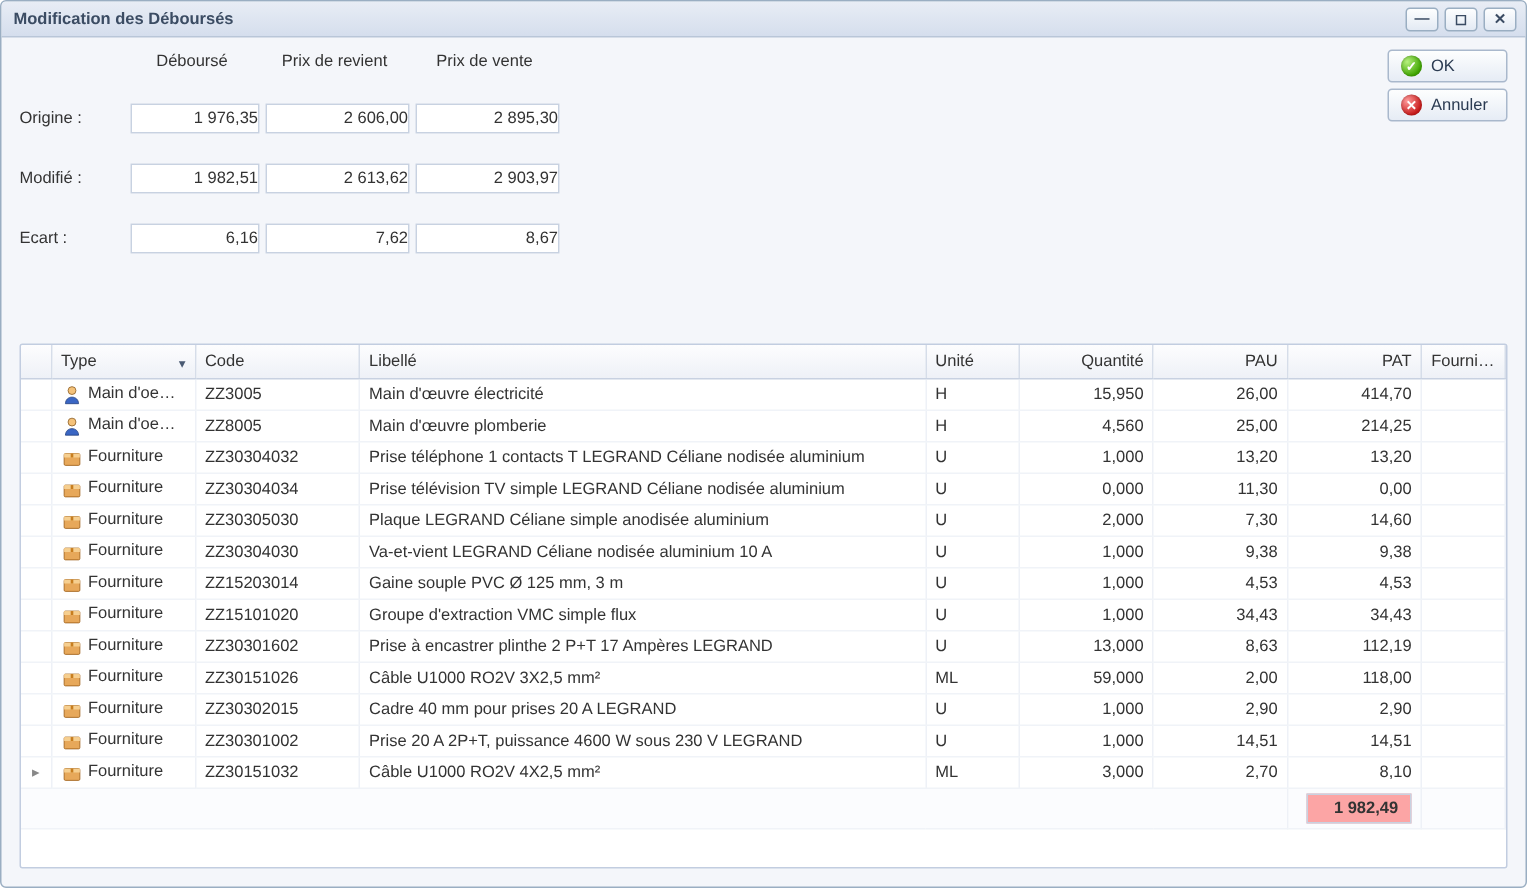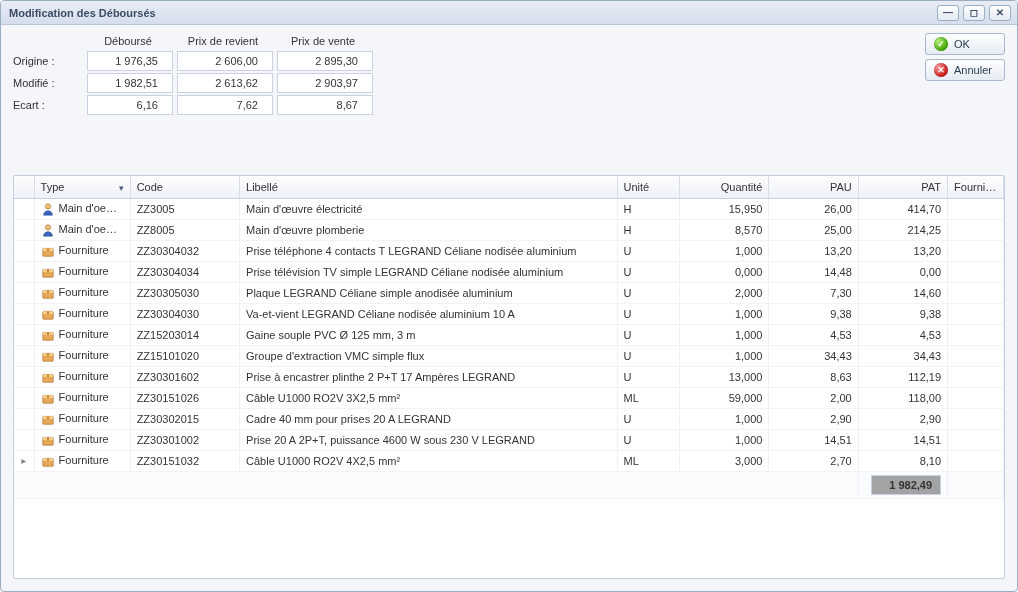--- a/index.html
+++ b/index.html
@@ -41,33 +41,33 @@
   .totals {
     width:370px;
     font-size:11px;
   }
   .totals .section-title {
     color:#333; margin-bottom:4px;
   }
   .totals-grid {
     display:grid;
     grid-template-columns: 70px 90px 100px 100px;
-    row-gap:2px;
+    row-gap:20px;
   }
   .totals-grid .col-head {
     color:#333; text-align:center; padding-bottom:2px;
   }
   .totals-grid .row-label {
     color:#333; display:flex; align-items:center;
   }
   .num-box {
     height:20px;
     border:1px solid #c8d2e1;
     background:#fff;
-    padding:0 14px;
+    padding:0 0;
     display:flex; align-items:center; justify-content:flex-end;
     font-size:11px; color:#333;
     margin-left:4px;
   }
   
   .actions {
     position:absolute; right:12px; top:8px;
     display:flex; flex-direction:column; gap:4px;
   }
   .action-btn {
@@ -138,21 +138,21 @@
     display:flex; gap:4px;
   }
   .ico-svg { width:14px; height:14px; flex:0 0 14px; }
   .footer-row td {
     border-top:1px solid #c8d1e1;
     background:#fbfcfe;
     height:26px;
   }
   .footer-total {
     border:1px solid #c8d2e1;
-    background:#a3a3a3;
+    background:#fca5a5;
     padding:3px 8px;
     text-align:right;
     font-weight:bold;
     color:#333;
     display:inline-block;
     min-width:70px;
   }
   .col-ind { width:18px; }
   .col-type { width:86px; }
   .col-code { width:98px; }
@@ -281,39 +281,39 @@
                   <svg class="ico-svg" viewBox="0 0 16 16">
                     <circle cx="8" cy="5" r="3" fill="#f4c27a" stroke="#8a5a20" stroke-width="0.6"></circle>
                     <path d="M3 15c0-3 2.2-5 5-5s5 2 5 5z" fill="#3a66c4" stroke="#23407e" stroke-width="0.6"></path>
                   </svg>
                   <span>Main d'oe…</span>
                 </span>
               </td>
               <td>ZZ8005</td>
               <td>Main d'œuvre plomberie</td>
               <td>H</td>
-              <td class="num">8,570</td>
+              <td class="num">4,560</td>
               <td class="num">25,00</td>
               <td class="num">214,25</td>
               <td></td>
             </tr>
             <tr>
               <td class="indicator"></td>
               <td>
                 <span class="type-cell">
                   <svg class="ico-svg" viewBox="0 0 16 16">
                     <rect x="2" y="5" width="12" height="9" rx="1" fill="#e7a85a" stroke="#9a5a12" stroke-width="0.6"></rect>
                     <rect x="2" y="5" width="12" height="3" fill="#f6cf90"></rect>
                     <rect x="7" y="5" width="2" height="3" fill="#c77d1e"></rect>
                   </svg>
                   <span>Fourniture</span>
                 </span>
               </td>
               <td>ZZ30304032</td>
-              <td>Prise téléphone 4 contacts T LEGRAND Céliane nodisée aluminium</td>
+              <td>Prise téléphone 1 contacts T LEGRAND Céliane nodisée aluminium</td>
               <td>U</td>
               <td class="num">1,000</td>
               <td class="num">13,20</td>
               <td class="num">13,20</td>
               <td></td>
             </tr>
             <tr>
               <td class="indicator"></td>
               <td>
                 <span class="type-cell">
@@ -322,21 +322,21 @@
                     <rect x="2" y="5" width="12" height="3" fill="#f6cf90"></rect>
                     <rect x="7" y="5" width="2" height="3" fill="#c77d1e"></rect>
                   </svg>
                   <span>Fourniture</span>
                 </span>
               </td>
               <td>ZZ30304034</td>
               <td>Prise télévision TV simple LEGRAND Céliane nodisée aluminium</td>
               <td>U</td>
               <td class="num">0,000</td>
-              <td class="num">14,48</td>
+              <td class="num">11,30</td>
               <td class="num">0,00</td>
               <td></td>
             </tr>
             <tr>
               <td class="indicator"></td>
               <td>
                 <span class="type-cell">
                   <svg class="ico-svg" viewBox="0 0 16 16">
                     <rect x="2" y="5" width="12" height="9" rx="1" fill="#e7a85a" stroke="#9a5a12" stroke-width="0.6"></rect>
                     <rect x="2" y="5" width="12" height="3" fill="#f6cf90"></rect>

